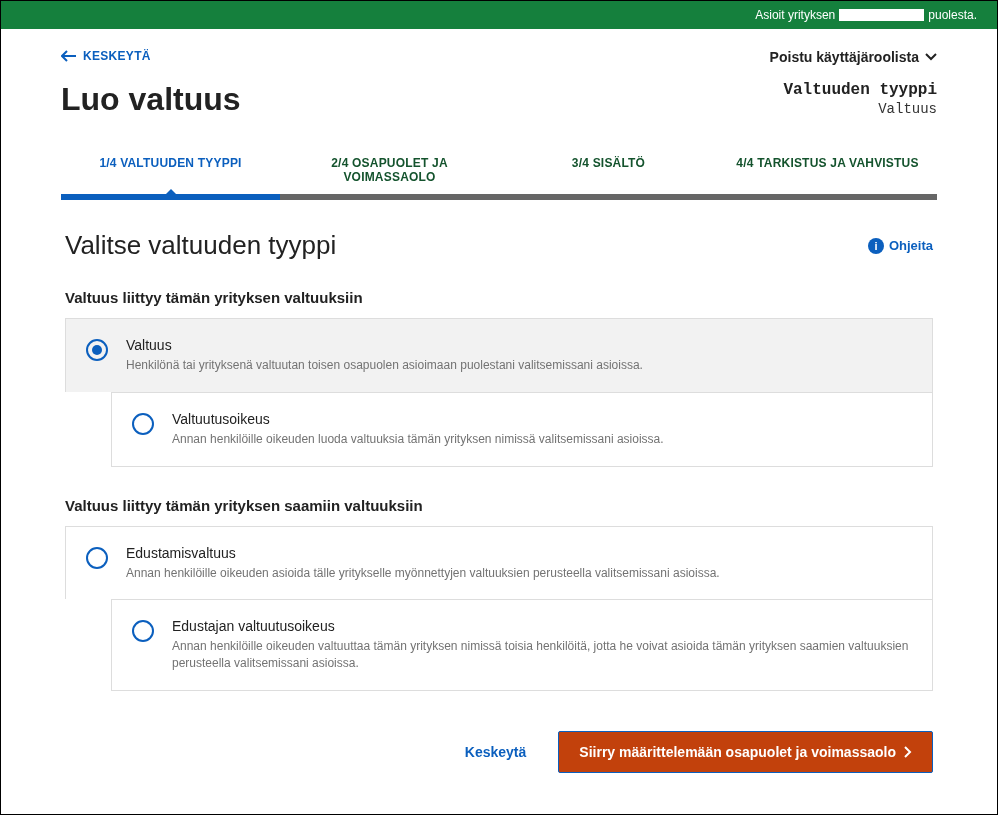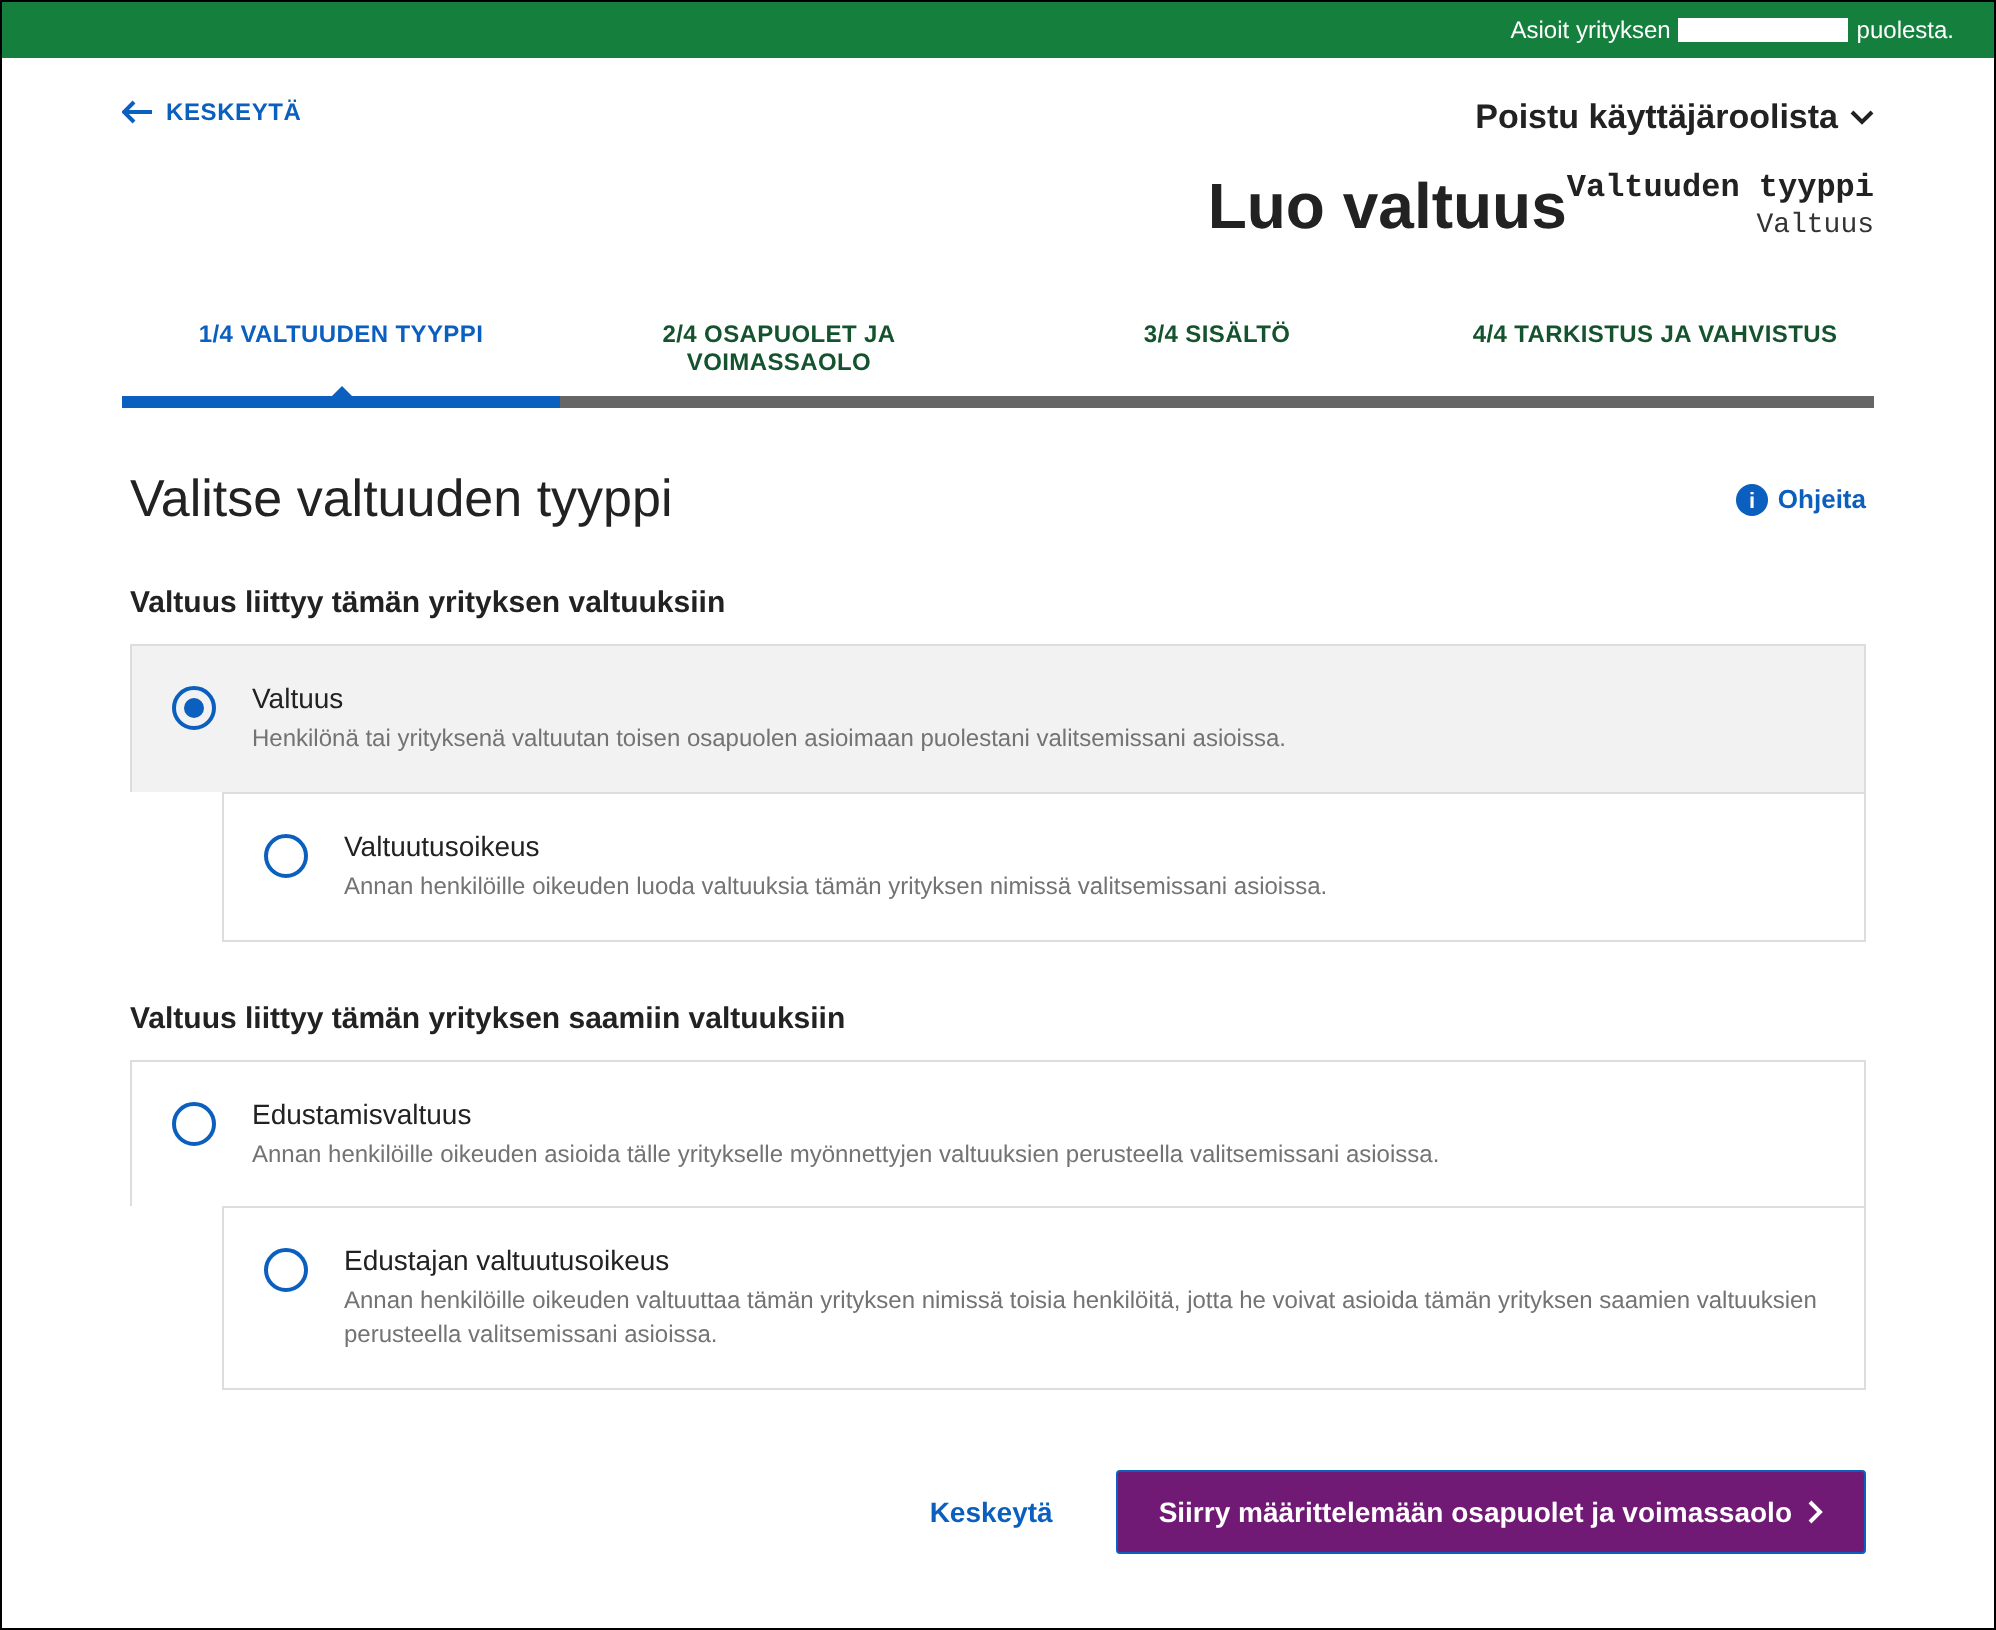--- a/index.html
+++ b/index.html
@@ -4,23 +4,23 @@
   <style>
     * { box-sizing: border-box; margin: 0; padding: 0; }
     body { font-family: Arial, sans-serif; background: #fff; color: #333; }
     .page-wrapper { border: 1px solid #000; width: 998px; height: 815px; position: relative; overflow: hidden; }
     .top-bar { background: #15803d; color: #fff; padding: 6px 20px; font-size: 12px; text-align: right; height: 28px; display:flex; align-items:center; justify-content:flex-end; }
     .top-bar .masked { display: inline-block; background: #fff; width: 85px; height: 12px; margin: 0 4px; vertical-align: middle; }
     .content-area { padding: 0 60px; }
     .header-row { display: flex; justify-content: space-between; align-items: flex-start; margin-top: 20px; }
     .back-link { display: flex; align-items: center; color: #0b5fbe; font-size: 12px; font-weight: bold; text-transform: uppercase; letter-spacing: 0.3px; cursor: pointer; }
     .back-link svg { margin-right: 6px; }
-    .role-dropdown { display: flex; align-items: center; color: #222; font-size: 17px; font-weight: 600; cursor: pointer; }
+    .role-dropdown { display: flex; align-items: center; color: #222; font-size: 14px; font-weight: 600; cursor: pointer; }
     .role-dropdown svg { margin-left: 6px; }
-    .title-row { display: flex; justify-content: flex-end; align-items: flex-start; margin-top: 16px; margin-bottom: 28px; }
+    .title-row { display: flex; justify-content: space-between; align-items: flex-start; margin-top: 16px; margin-bottom: 28px; }
     .page-title { font-size: 32px; font-weight: 600; color: #222; }
     .side-title { text-align: right; font-family: Liberation Mono, monospace; }
     .side-title .big { font-size: 16px; font-weight: 700; color: #222; }
     .side-title .small { font-size: 14px; color: #333; margin-top: 2px; }
     .stepper { display: flex; width: 100%; }
     .step { flex: 1; text-align: center; font-size: 12px; font-weight: 600; color: #14532d; padding: 10px 4px; text-transform: uppercase; letter-spacing: 0.2px; }
     .step.active { color: #0b5fbe; }
     .progress-bar { display: flex; width: 100%; height: 6px; position: relative; }
     .progress-seg { flex: 1; background: #666; }
     .progress-seg.active { background: #0b5fbe; }
@@ -37,21 +37,21 @@
     .option:first-child { border-top: 1px solid #ddd; border-bottom: none;}
     .option:last-child { border-top: 1px solid #ddd; margin-left: 46px;}
     .option.selected { background: #f2f2f2; }
     .radio { width: 22px; height: 22px; border: 2px solid #0b5fbe; border-radius: 50%; flex-shrink: 0; margin-right: 18px; display: flex; align-items: center; justify-content: center; margin-top: 2px; }
     .radio .dot { width: 10px; height: 10px; background: #0b5fbe; border-radius: 50%; display: none; }
     .option.selected .radio .dot { display: block; }
     .option-text .title { font-size: 14px; font-weight: 400; color: #222; margin-bottom: 4px; }
     .option-text .desc { font-size: 12px; color: #737373; line-height: 1.4; }
     .footer-actions { display: flex; justify-content: flex-end; align-items: center; gap: 18px; margin-top: 40px; padding-bottom: 30px; }
     .btn-cancel { color: #0b5fbe; font-size: 14px; font-weight: 600; cursor: pointer; padding: 10px 14px; background: transparent; border: none; }
-    .btn-primary { background: #701a75; color: #fff; font-size: 14px; font-weight: 600; padding: 12px 20px; border: 1px solid #0b5fbe; border-radius: 2px; cursor: pointer; display: flex; align-items: center; gap: 8px; }
+    .btn-primary { background: #c2410c; color: #fff; font-size: 14px; font-weight: 600; padding: 12px 20px; border: 1px solid #0b5fbe; border-radius: 2px; cursor: pointer; display: flex; align-items: center; gap: 8px; }
     .btn-primary svg { }
   </style>
 </head>
 <body>
 
 <div class="page-wrapper">
   <div class="top-bar">
     <span>Asioit yrityksen</span>
     <span class="masked"></span>
     <span>puolesta.</span>

